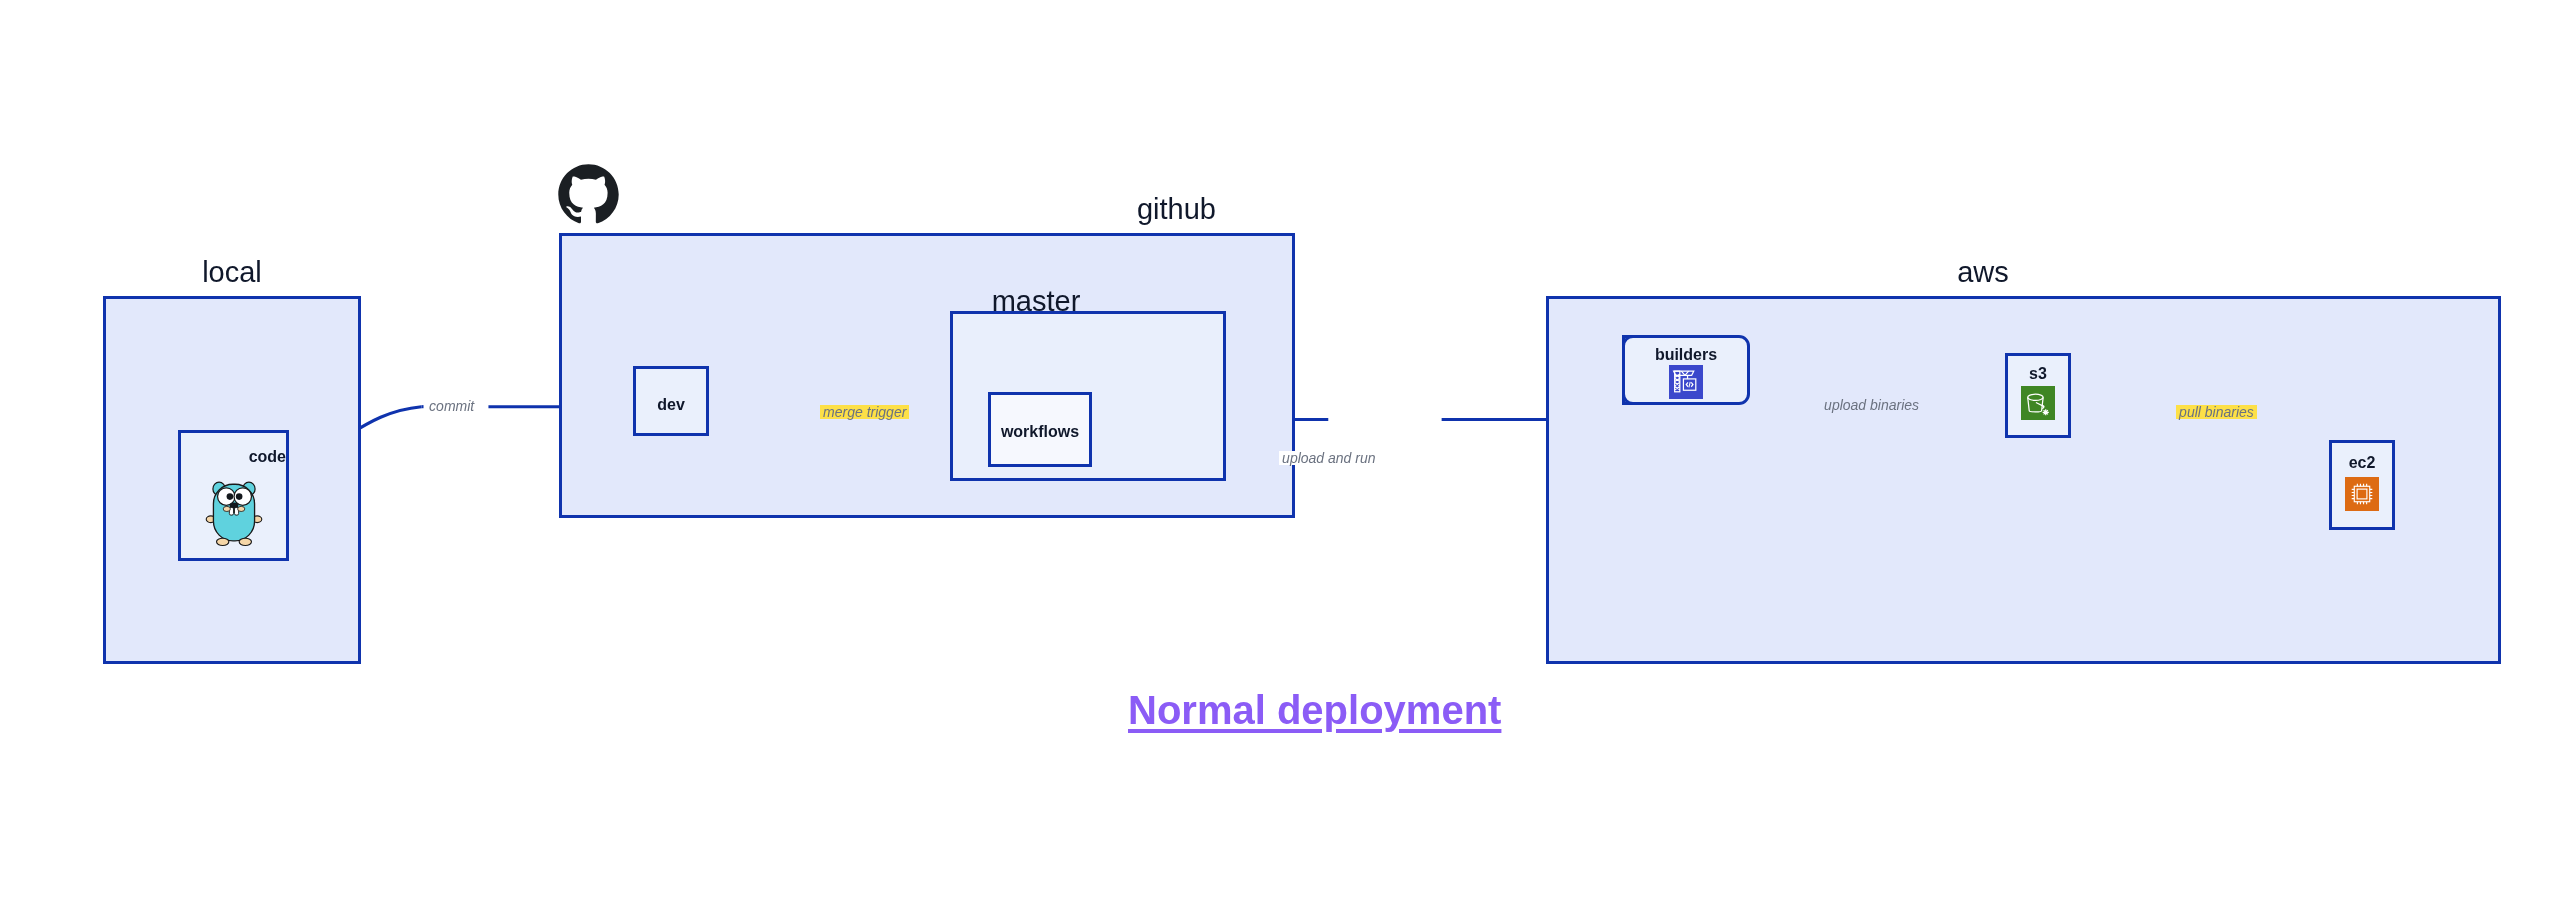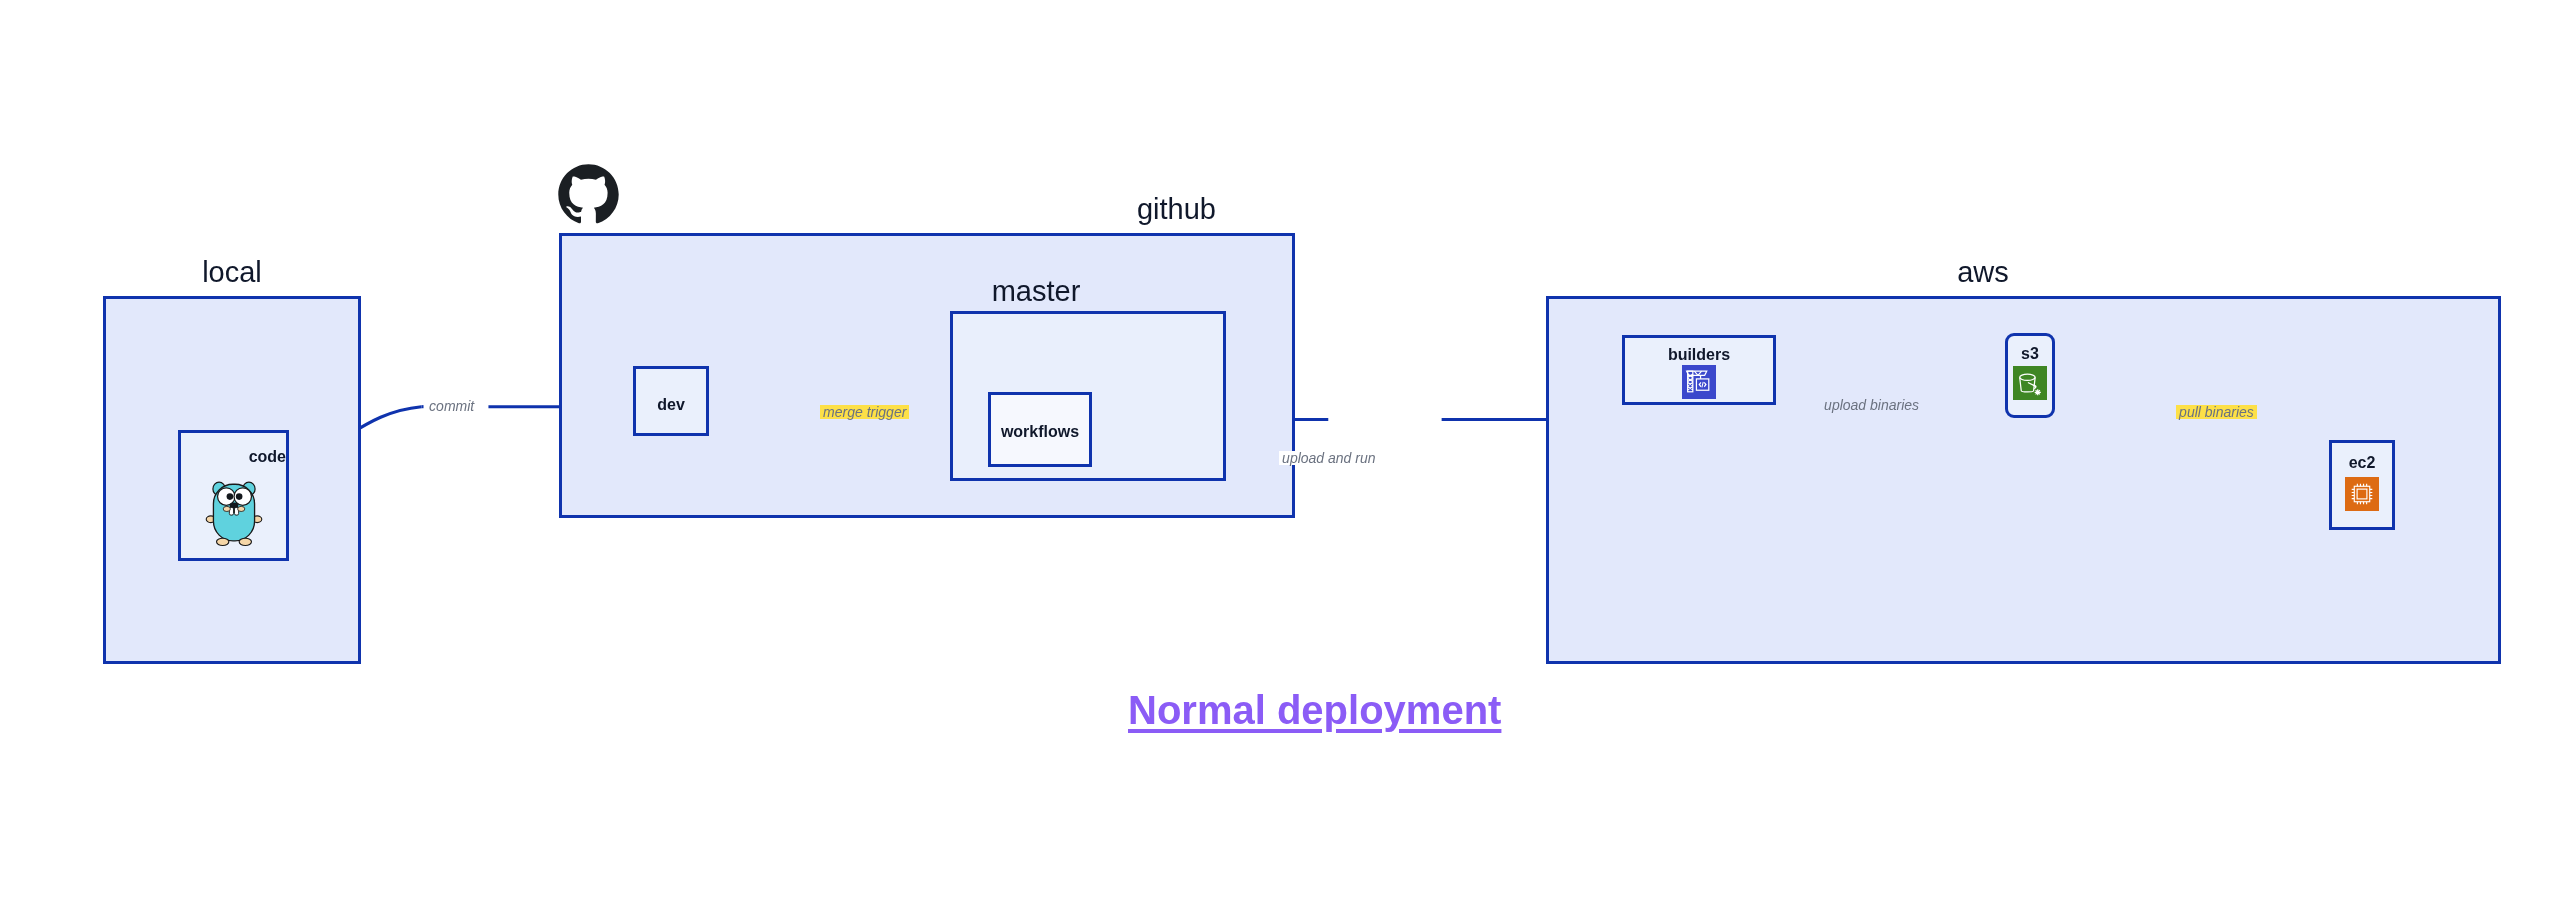--- a/index.html
+++ b/index.html
@@ -183,35 +183,35 @@
   </div>
   <div class="group-label" style="left:1099px; top:195px; width:155px;">github</div>
   <div class="group" style="left:559px; top:233px; width:736px; height:285px;"></div>
 
   <div class="node" style="left:633px; top:366px; width:76px; height:70px;">
     <div class="node-label" style="top:28px;">dev</div>
   </div>
 
   <div class="edge-label on-fill" style="left:820px; top:405px; padding:0 3.1px; background:#fde047;">merge trigger</div>
 
-  <div class="group-label" style="left:951px; top:277px; width:170px;">master</div>
+  <div class="group-label" style="left:951px; top:287px; width:170px;">master</div>
   <div class="group inner" style="left:950px; top:311px; width:276px; height:170px;"></div>
 
   <div class="node white" style="left:988px; top:392px; width:104px; height:75px;">
     <div class="node-label" style="top:29px;">workflows</div>
   </div>
 
   <div class="edge-label" style="left:1279px; top:412px; padding:0 3.1px;margin-top:39px;">upload and run</div>
 
   <div class="group-label" style="left:1880px; top:258px; width:206px;">aws</div>
   <div class="group" style="left:1546px; top:296px; width:955px; height:368px;"></div>
 
   <div class="node" style="left:1622px; top:335px; width:67px; height:70px;">
   </div>
-  <div class="node" style="left:1622px; top:335px; width:154px; height:70px;">
+  <div class="node" style="left:1622px; top:335px; width:128px; height:70px;border-radius:11px;">
     <div class="node-label" style="top:9.3px;">builders</div>
     <div class="node-icon" style="top:27px; width:34px; height:34px;">
       <svg class="iconsvg" viewBox="0 0 66 66" width="34" height="34">
         <rect width="66" height="66" fill="#3b48cc"></rect>
         <g fill="none" stroke="#ffffff" stroke-width="2.4">
           <rect x="11" y="12" width="10" height="40"></rect>
           <path d="M11 18 L21 24 M21 18 L11 24 M11 26 L21 32 M21 26 L11 32 M11 34 L21 40 M21 34 L11 40 M11 42 L21 48 M21 42 L11 48"></path>
           <path d="M9 12 L48 12 L44 20 L13 20 Z"></path>
           <path d="M24 12 L31 20 M38 12 L31 20"></path>
           <path d="M36 20 L36 27"></path>
@@ -221,21 +221,21 @@
           <path d="M36 33 L32 38 L36 43 L37.6 41.4 L35.2 38 L37.6 34.6 Z"></path>
           <path d="M44 33 L48 38 L44 43 L42.4 41.4 L44.8 38 L42.4 34.6 Z"></path>
           <rect x="39" y="32.6" width="2" height="11" transform="rotate(14 40 38)"></rect>
         </g>
       </svg>
     </div>
   </div>
 
   <div class="edge-label on-fill" style="left:1821px; top:398px; padding:0 3.1px; background:#e2e8fb;">upload binaries</div>
 
-  <div class="node" style="left:2005px; top:333px; width:50px; height:85px;border-radius:9px;">
+  <div class="node" style="left:2005px; top:353px; width:66px; height:85px;">
     <div class="node-label" style="top:10.3px;">s3</div>
     <div class="node-icon" style="top:30px; width:34px; height:34px;">
       <svg class="iconsvg" viewBox="0 0 66 66" width="34" height="34">
         <rect width="66" height="66" fill="#3f8624"></rect>
         <g fill="none" stroke="#ffffff" stroke-width="2.4">
           <ellipse cx="28" cy="22" rx="15" ry="6"></ellipse>
           <path d="M13 22 L16 48 C16 51 40 51 40 48 L43 22"></path>
           <path d="M29 32 L45 40"></path>
           <path d="M45 40 L40 37 M45 40 L41.5 44.5"></path>
           <path d="M48 45 L48 57 M42 51 L54 51 M43.8 46.8 L52.2 55.2 M52.2 46.8 L43.8 55.2"></path>

